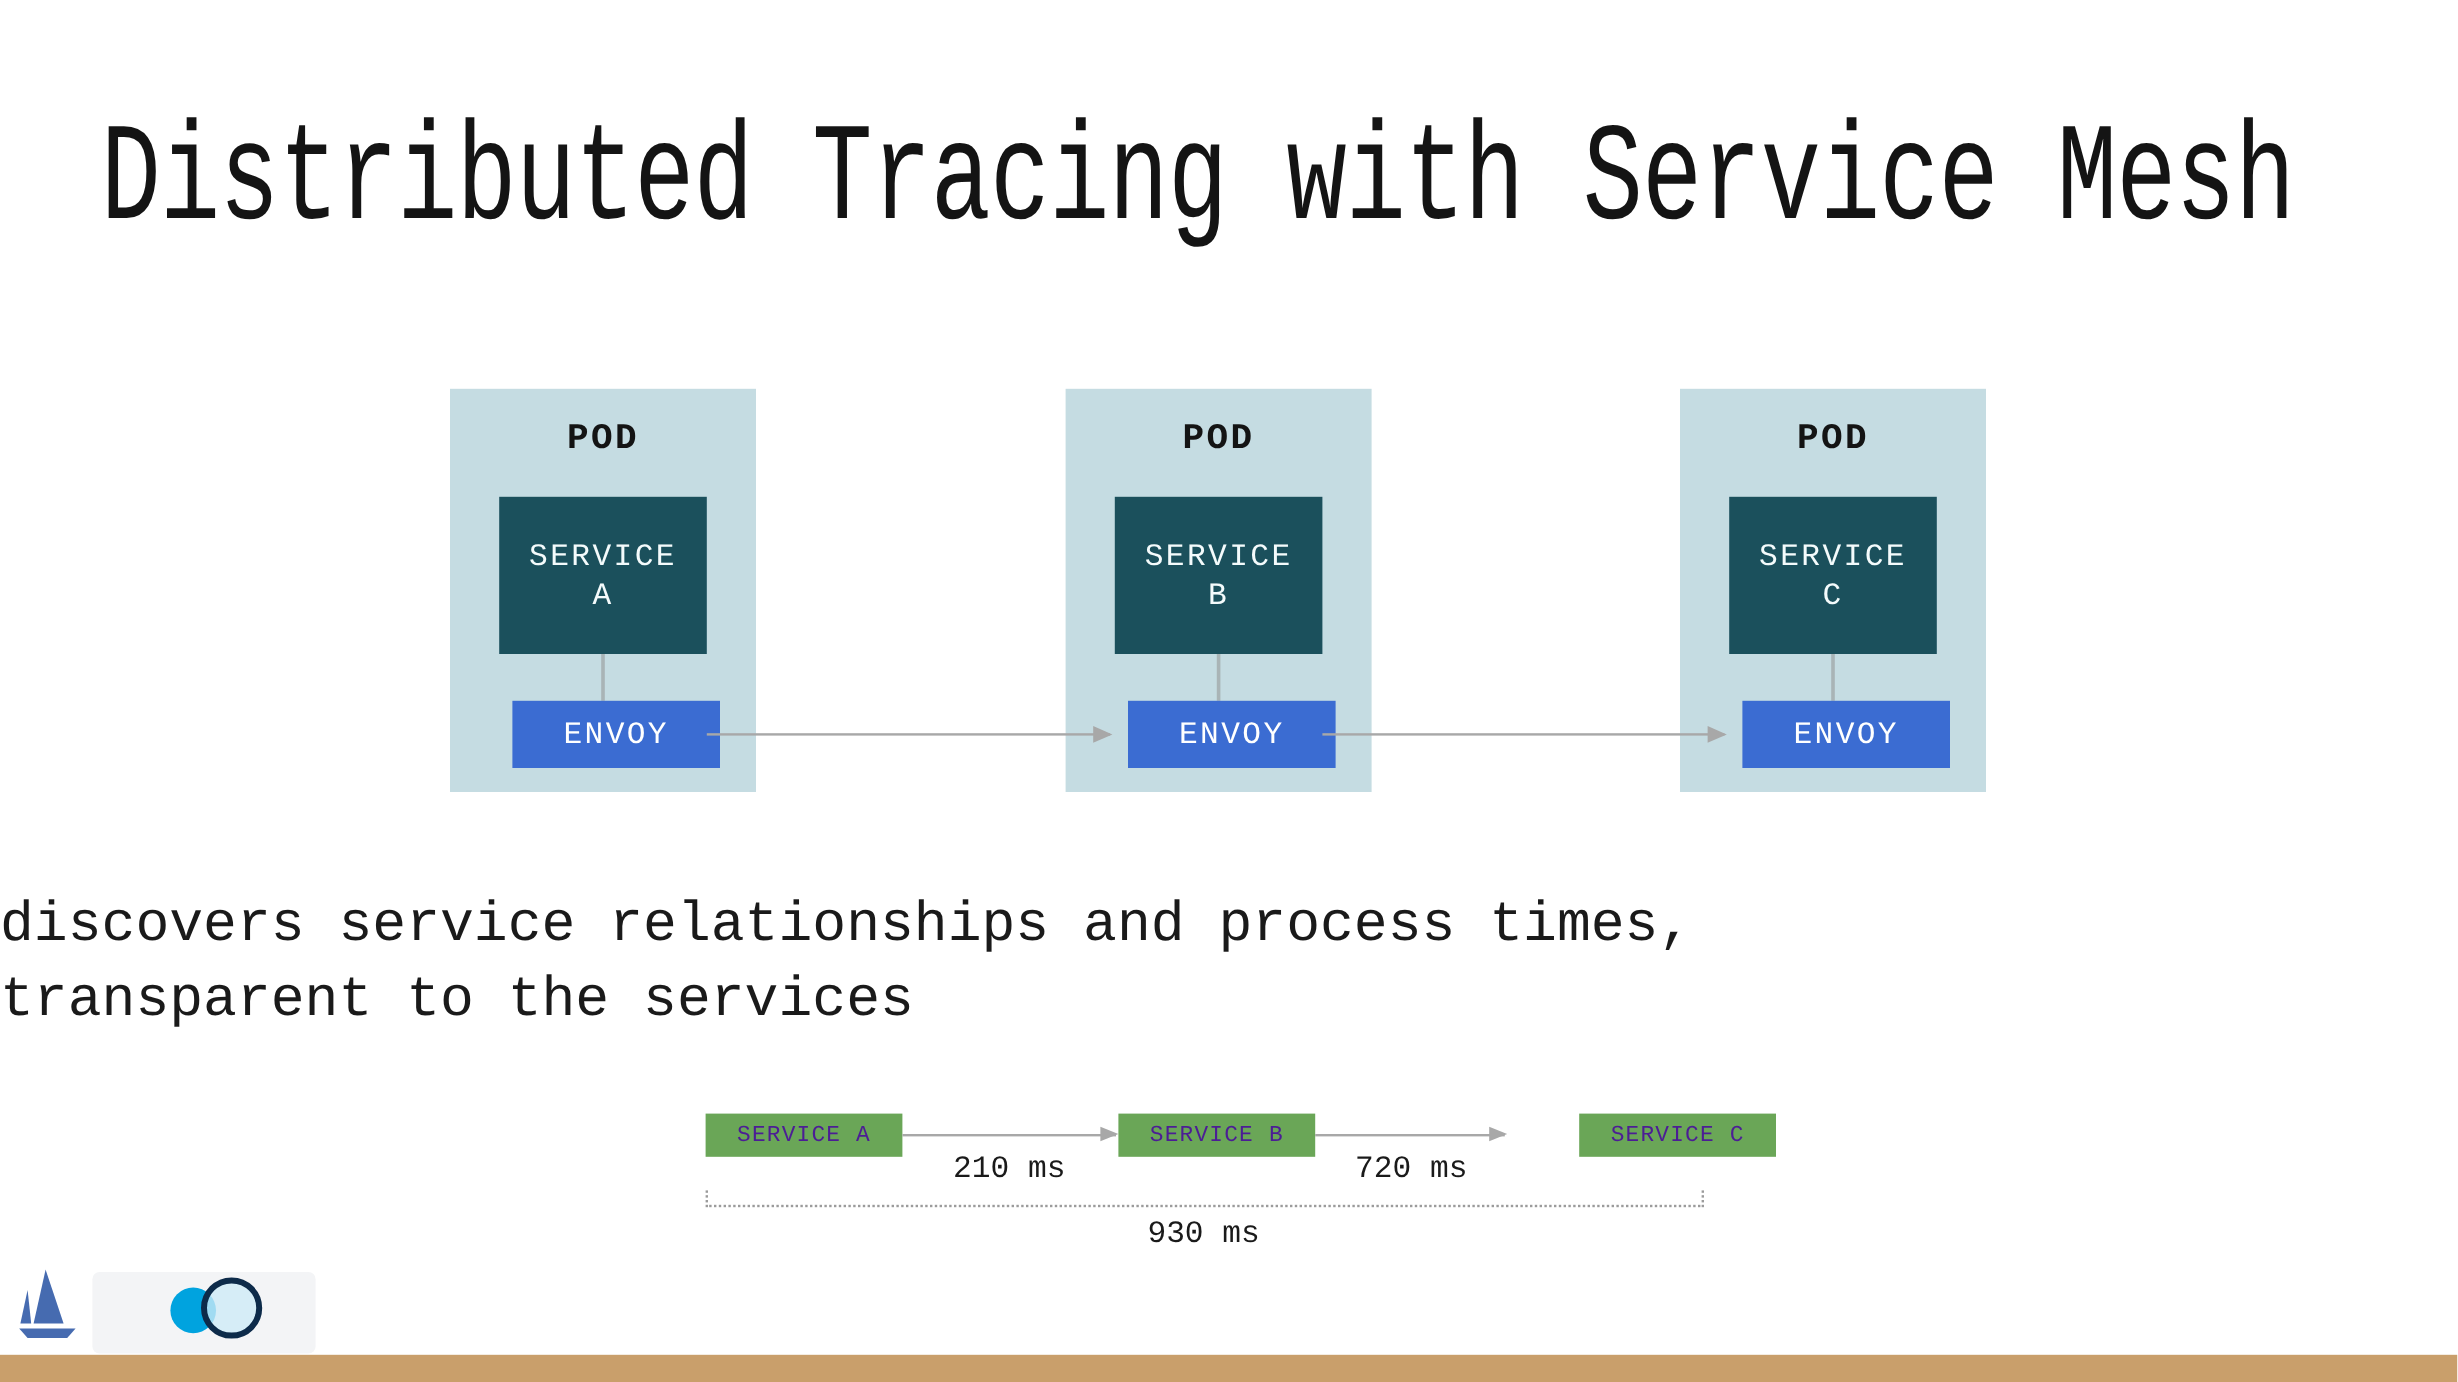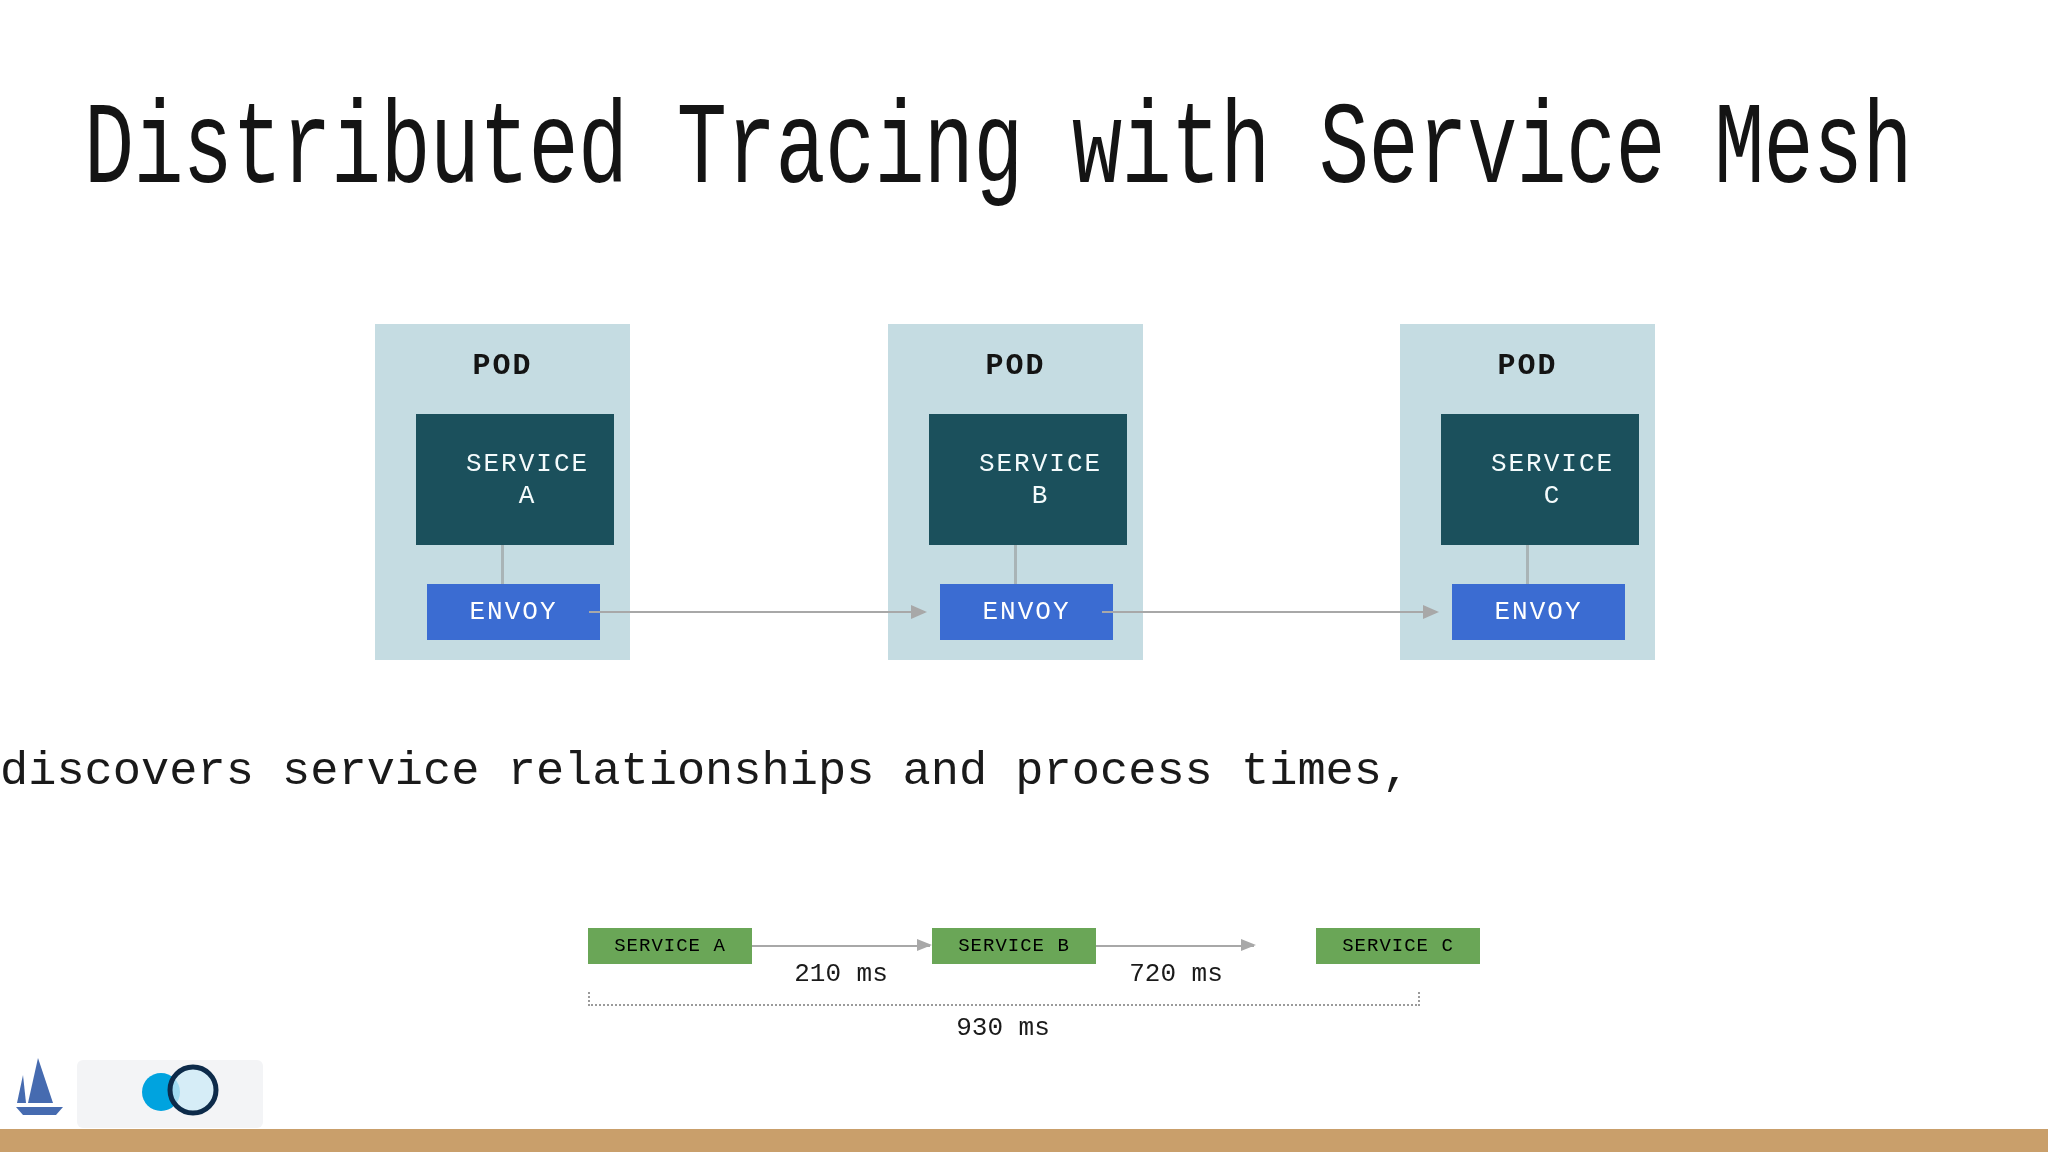--- a/index.html
+++ b/index.html
@@ -15,21 +15,21 @@
     transform:scaleX(0.72);transform-origin:left top;
   }
   
   .pod{position:absolute;top:324px;width:255px;height:336px;background:#c5dce2;}
   .pod-label{
     position:absolute;top:24px;left:0;width:100%;text-align:center;
     font-size:30px;font-weight:bold;letter-spacing:2px;color:#141414;line-height:36px;
   }
   .service-box{
     position:absolute;left:41px;top:90px;width:173px;height:131px;background:#1b505c;
-    display:flex;align-items:center;justify-content:center;padding-left:25px;
+    display:flex;align-items:center;justify-content:center;
   }
   .service-text{
     color:#f4fbfc;font-size:26px;letter-spacing:2px;line-height:32px;text-align:center;
   }
   .service-text span{display:block;}
   .connector{position:absolute;left:126px;top:221px;width:3px;height:39px;background:#a9b4b6;}
   .envoy-box{
     position:absolute;left:52px;top:260px;width:173px;height:56px;background:#3b6cd2;
     display:flex;align-items:center;justify-content:center;
     color:#ffffff;font-size:26px;letter-spacing:2px;
@@ -42,21 +42,21 @@
   }
   
   .caption{
     position:absolute;left:0;top:740px;width:100%;text-align:left;
     font-size:47px;line-height:63px;color:#1a1a1a;
   }
   
   .t-box{
     position:absolute;top:928px;width:164px;height:36px;background:#6aa657;
     display:flex;align-items:center;justify-content:center;
-    color:#000000;font-size:19px;letter-spacing:1px;
+    color:#4c1d95;font-size:19px;letter-spacing:1px;
   }
   .t-arrow{position:absolute;top:945px;height:2px;background:#a8a8a8;}
   .t-arrow::after{
     content:'';position:absolute;right:-2px;top:-6px;width:0;height:0;
     border-left:15px solid #a8a8a8;border-top:6px solid transparent;border-bottom:6px solid transparent;
   }
   .t-label{
     position:absolute;top:958px;width:140px;text-align:center;
     font-size:26px;color:#1a1a1a;line-height:32px;
   }
@@ -128,20 +128,21 @@
     <div class="envoy-box">
       <span>ENVOY</span>
     </div>
   </div>
 
   <div class="arrow" style="left:589px;top:611px;width:336px;"></div>
   <div class="arrow" style="left:1102px;top:611px;width:335px;"></div>
 
   <div class="caption">
     <div>discovers service relationships and process times,</div>
+    <div>transparent to the services</div>
   </div>
 
   <div class="t-box" style="left:588px;">SERVICE A</div>
   <div class="t-arrow" style="left:752px;width:178px;"></div>
   <div class="t-label" style="left:771px;">210 ms</div>
 
   <div class="t-box" style="left:932px;">SERVICE B</div>
   <div class="t-arrow" style="left:1096px;width:158px;"></div>
   <div class="t-label" style="left:1106px;text-align:center;">720 ms</div>
 

